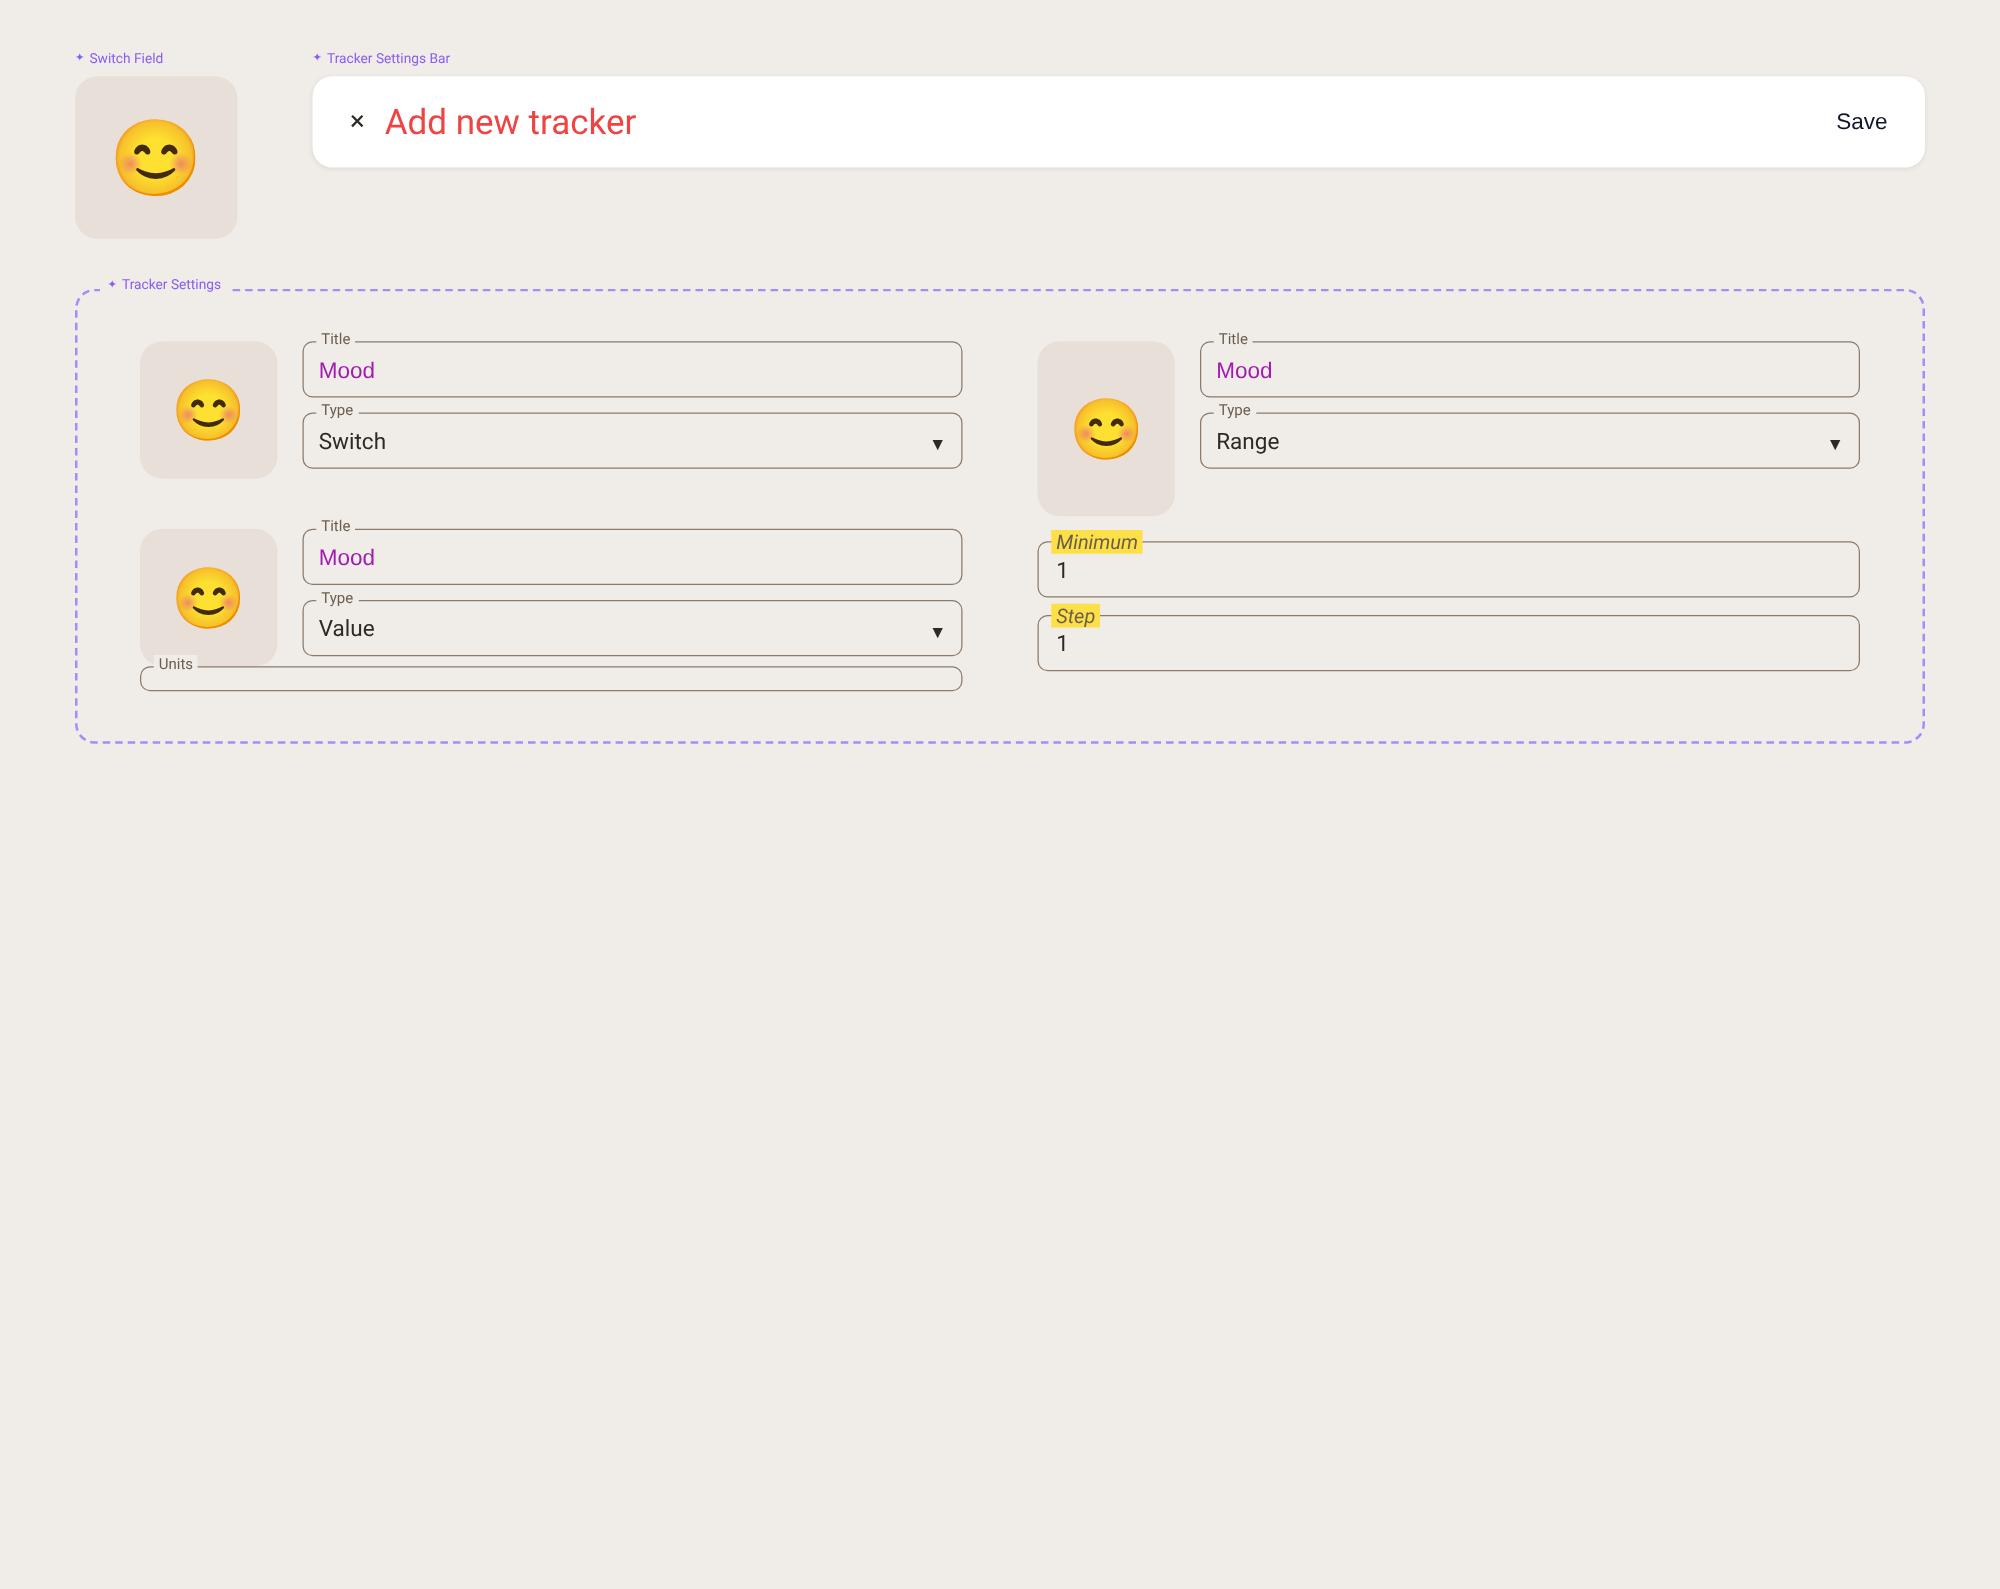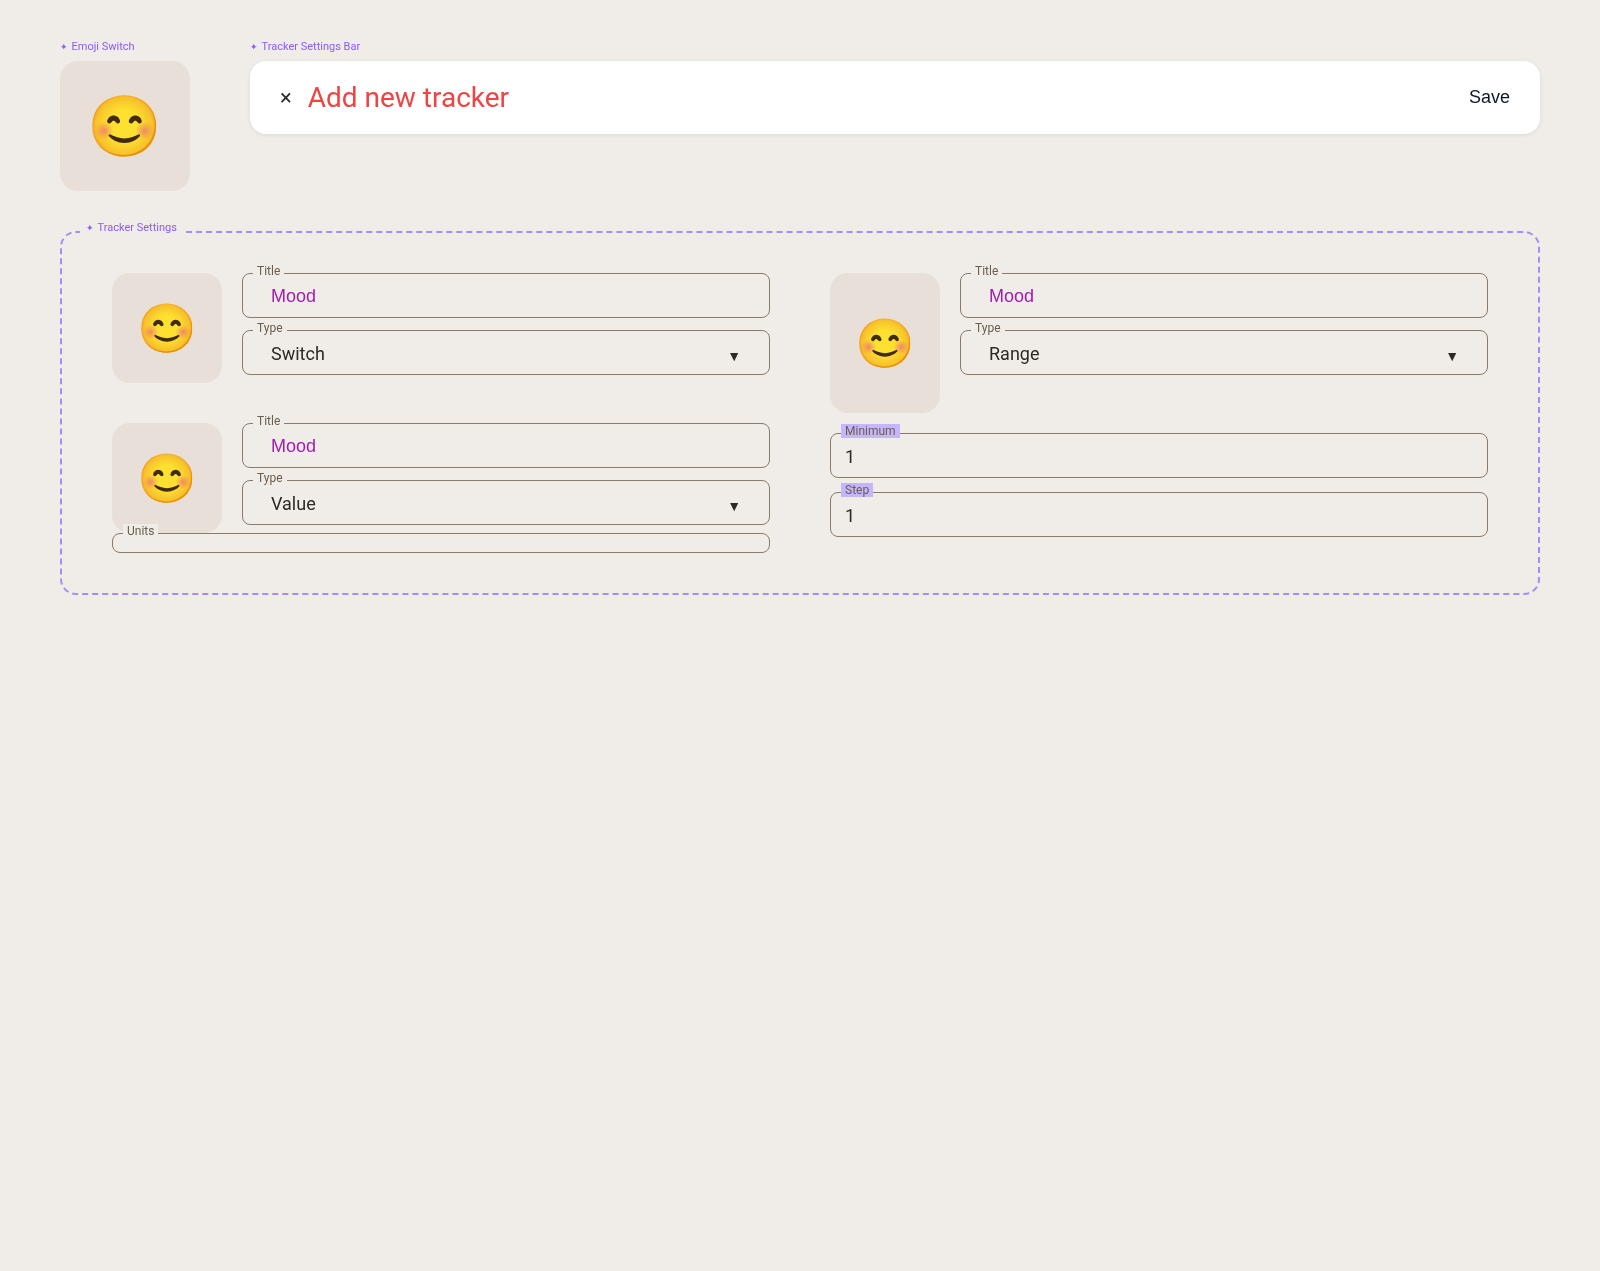--- a/index.html
+++ b/index.html
@@ -166,21 +166,21 @@
       flex-direction: column;
       gap: 12px;
       flex: 1;
     }
 
     
     .field-group {
       position: relative;
       border: 1.5px solid #8a7a6a;
       border-radius: 8px;
-      padding: 8px 28px 10px;
+      padding: 8px 12px 10px;
     }
 
     .field-legend {
       position: absolute;
       top: -10px;
       left: 10px;
       background-color: #f0ece8;
       padding: 0 4px;
       font-size: 12px;
       color: #6b5e4e;
@@ -250,44 +250,45 @@
       position: relative;
       border: 1.5px solid #8a7a6a;
       border-radius: 8px;
       padding: 8px 14px 10px;
     }
 
     .range-field-legend {
       position: absolute;
       top: -10px;
       left: 10px;
-      background-color: #c4b5fd;
+      background-color: #fde047;
       padding: 0 4px;
-      font-size: 12px;
+      font-size: 16px;
       color: #6b5e4e;
+      font-style: italic;
     }
 
     .range-field-value {
       font-size: 18px;
       color: #2d2a26;
       padding-top: 4px;
     }
 
     
     .units-field-wrapper {
       margin-top: 0;
     }
   </style>
 </head>
 <body>
 
 <div class="top-section">
 
   <div class="emoji-field-section">
-    <div class="annotation-label">Emoji Switch</div>
+    <div class="annotation-label">Switch Field</div>
     <div class="emoji-card">
       <span>😊</span>
     </div>
   </div>
 
   <div class="tracker-bar-section">
     <div class="annotation-label">Tracker Settings Bar</div>
     <div class="tracker-bar">
       <div class="tracker-bar-left">
         <span class="close-icon">×</span>

